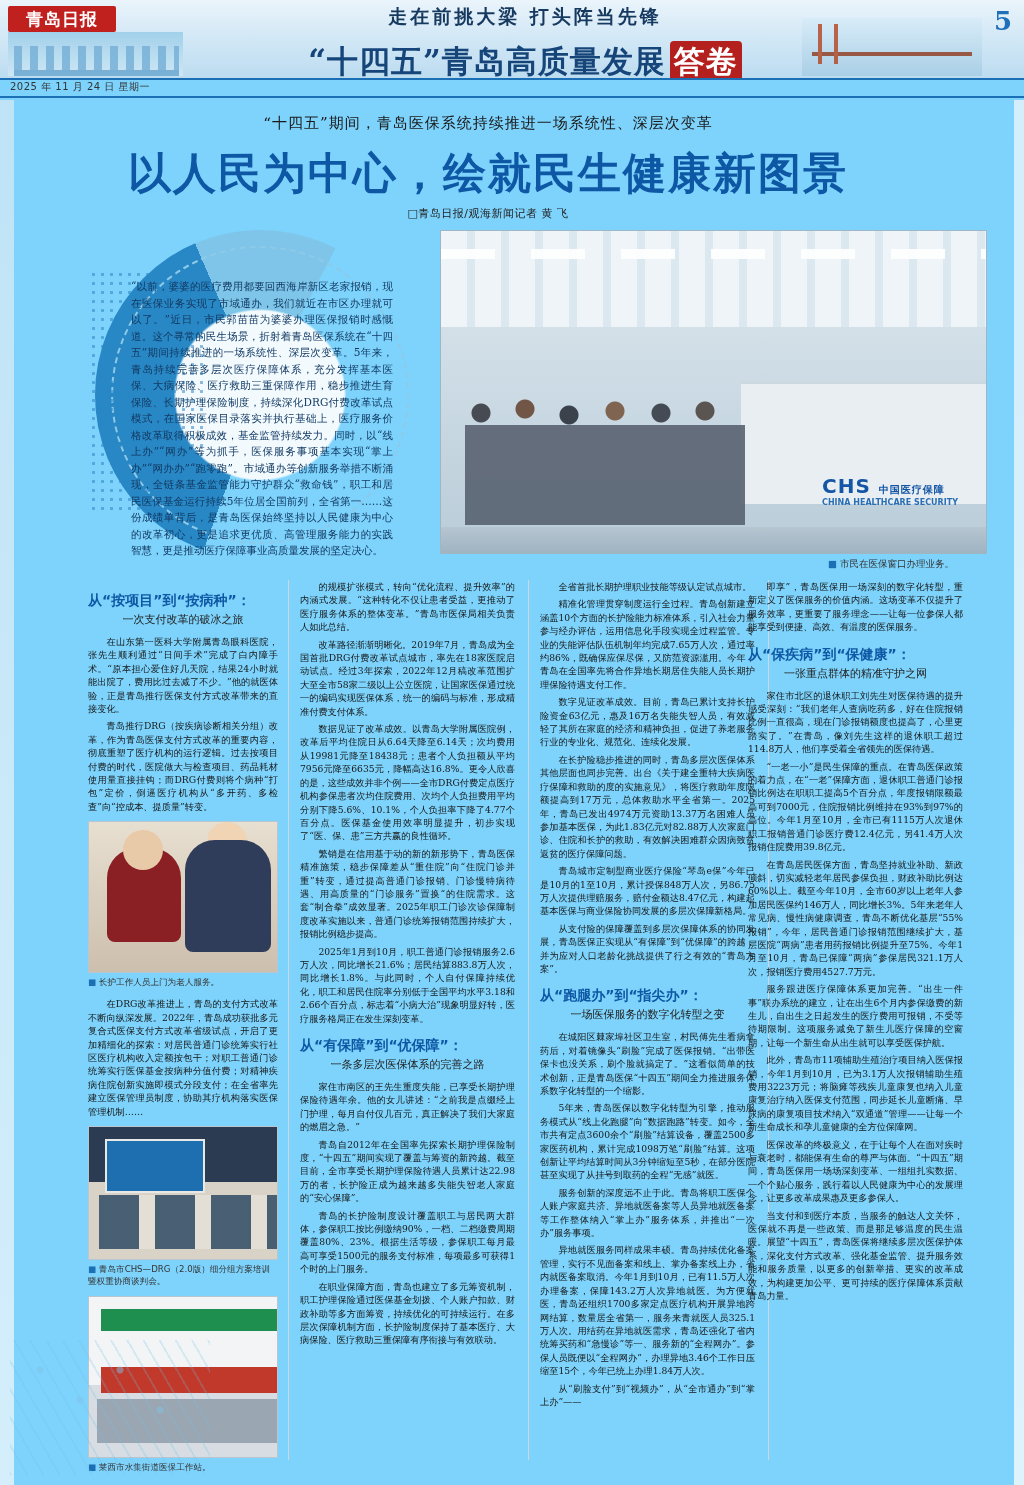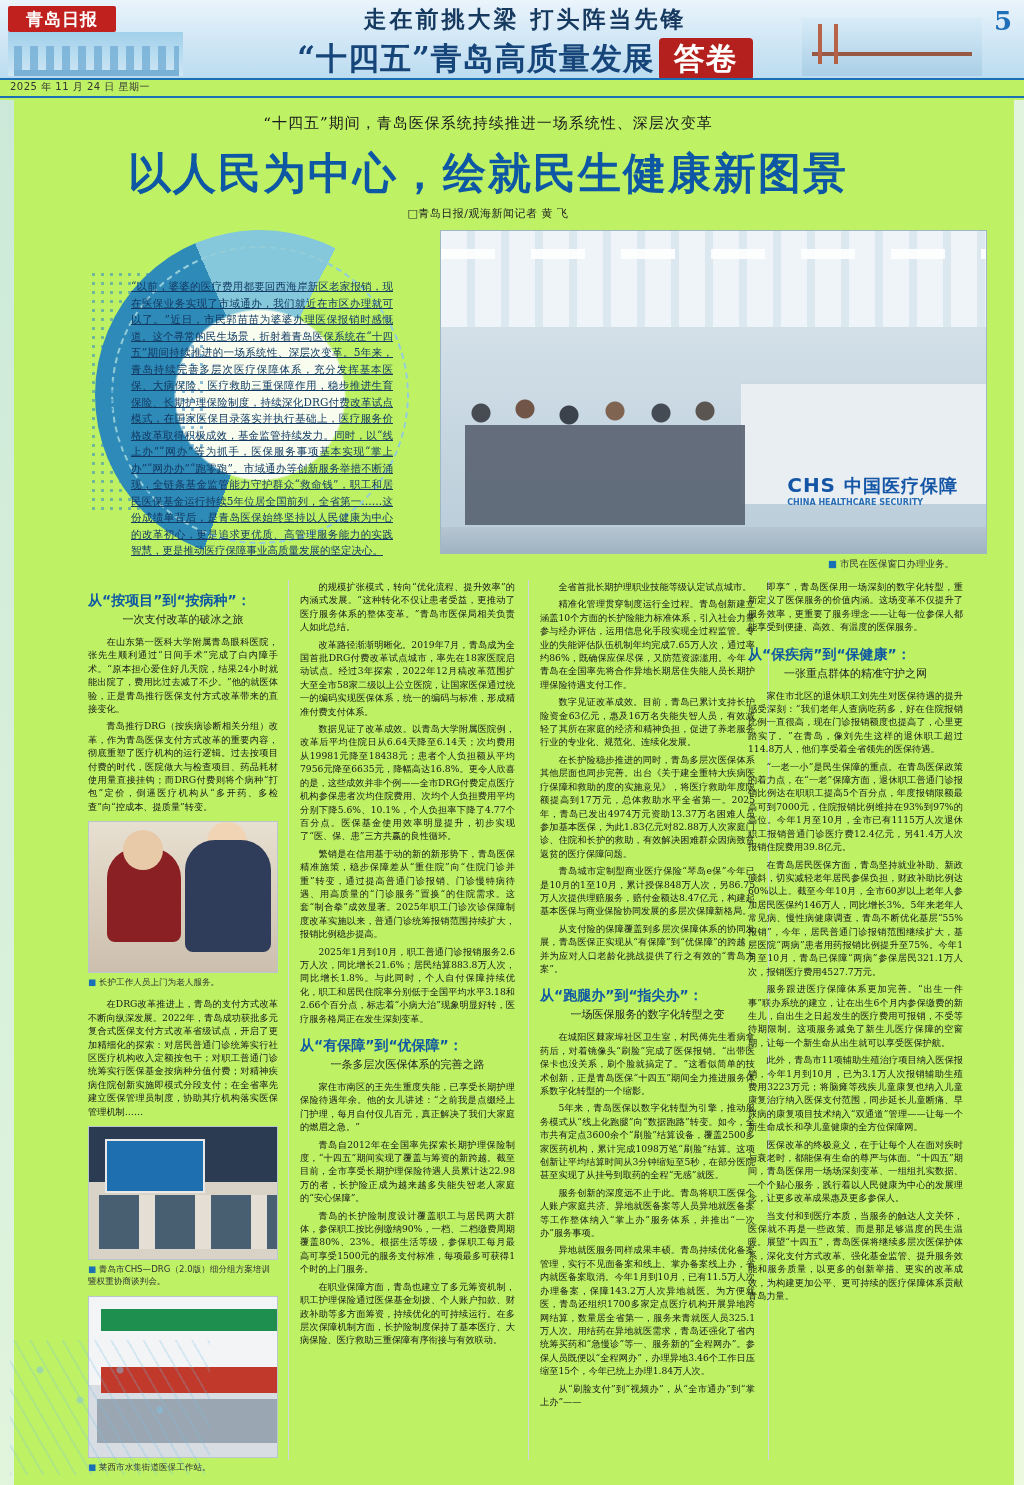--- a/index.html
+++ b/index.html
@@ -4,21 +4,21 @@
 <style>
   html,body{margin:0;padding:0;}
   body{
     width:1024px;height:1485px;
     background:#ffffff;
     font-family:"DejaVu Sans","Liberation Sans",sans-serif;
     color:#111;
     overflow:hidden;
     position:relative;
   }
-  .page{position:relative;width:1024px;height:1485px;overflow:hidden;background:#bef264;}
+  .page{position:relative;width:1024px;height:1485px;overflow:hidden;background:#7dd3fc;}
 
   
   .masthead{
     position:relative;height:78px;width:1024px;
     background:linear-gradient(180deg,#eaf4fb 0%,#cfe6f5 55%,#bcdcf0 100%);
     border-bottom:2px solid #1b6fb5;
     overflow:hidden;
   }
   .mast-left-logo{
     position:absolute;left:8px;top:6px;width:108px;height:26px;
@@ -36,31 +36,32 @@
     background:
       linear-gradient(to top,#5a9cc9 0 6px,transparent 6px),
       repeating-linear-gradient(90deg,#6aa8d2 0 8px,transparent 8px 16px);
     opacity:.75;
   }
   .mast-title-wrap{
     position:absolute;left:245px;top:4px;width:560px;text-align:center;
   }
   .mast-kicker{
     font-family:"DejaVu Serif","Liberation Serif",serif;
-    font-size:23px;font-weight:bold;color:#15395f;letter-spacing:3px;
+    font-size:19px;font-weight:bold;color:#15395f;letter-spacing:3px;
   }
   .mast-main{
     margin-top:3px;
     font-family:"DejaVu Serif","Liberation Serif",serif;
     font-size:31px;font-weight:bold;color:#16457a;letter-spacing:1px;
     white-space:nowrap;
   }
   .mast-badge{
-    display:inline-block;background:#b3201e;color:#fff;padding:0 15px;border-radius:4px;
+    display:inline-block;background:#b3201e;color:#fff;padding:0 4px;border-radius:4px;
     margin-left:4px;
+    margin-top:8px;
   }
   .mast-right-img{
     position:absolute;right:42px;top:18px;width:180px;height:58px;
     background:linear-gradient(180deg,#d8ecf8,#a9cfe6);
   }
   .mast-right-img:before{
     content:"";position:absolute;left:10px;top:6px;width:160px;height:40px;
     background:
       linear-gradient(90deg,transparent 0 6px,#b4431f 6px 10px,transparent 10px 22px,#b4431f 22px 26px,transparent 26px),
       linear-gradient(180deg,transparent 0 28px,#8f3a1b 28px 32px,transparent 32px);
@@ -110,21 +111,20 @@
   .quote-dots{
     position:absolute;left:-6px;top:40px;width:120px;height:240px;
     background:radial-gradient(circle,#2c86c4 1.4px,transparent 1.6px) 0 0/9px 9px;
     opacity:.55;
   }
   .quote-text{
     position:absolute;left:36px;top:48px;width:262px;height:236px;
     font-family:"DejaVu Serif","Liberation Serif",serif;
     font-size:10.5px;line-height:16.5px;color:#123a63;text-align:justify;
     writing-mode:horizontal-tb;
-    text-decoration:underline;
   }
   .photo-main{
     position:absolute;left:440px;top:8px;width:545px;height:322px;
     background:linear-gradient(180deg,#dfe9ef 0%,#cfdde6 40%,#b9ccd8 100%);
     border:1px solid #9fb6c4;overflow:hidden;
   }
   .pm-ceiling{position:absolute;left:0;top:0;width:100%;height:96px;
     background:repeating-linear-gradient(90deg,#eef4f8 0 26px,#dce8f0 26px 34px);}
   .pm-lights{position:absolute;left:0;top:18px;width:100%;height:10px;
     background:repeating-linear-gradient(90deg,#ffffff 0 54px,transparent 54px 90px);opacity:.9;}
@@ -241,21 +241,21 @@
     </div>
 
     <div class="photo-main">
       <div class="pm-ceiling"></div>
       <div class="pm-lights"></div>
       <div class="pm-counter"></div>
       <div class="pm-people"></div>
       <div class="pm-floor"></div>
       <div class="pm-logo">
         <span>CHS</span>
-        <span style="font-size:18px;">中国医疗保障</span>
+        <span style="font-size:10px;">中国医疗保障</span>
         <small>CHINA HEALTHCARE SECURITY</small>
       </div>
     </div>
     <div class="cap-main">市民在医保窗口办理业务。</div>
   </div>
 
   <div class="vrule" style="left:288px;"></div>
   <div class="vrule" style="left:528px;"></div>
   <div class="vrule" style="left:768px;"></div>
 

